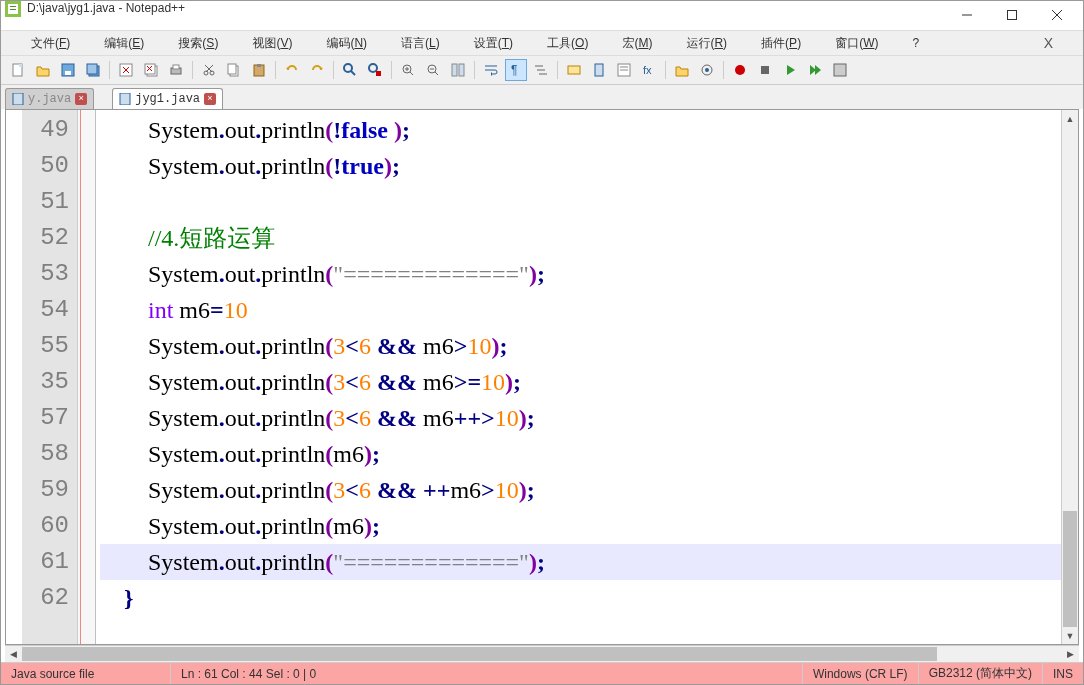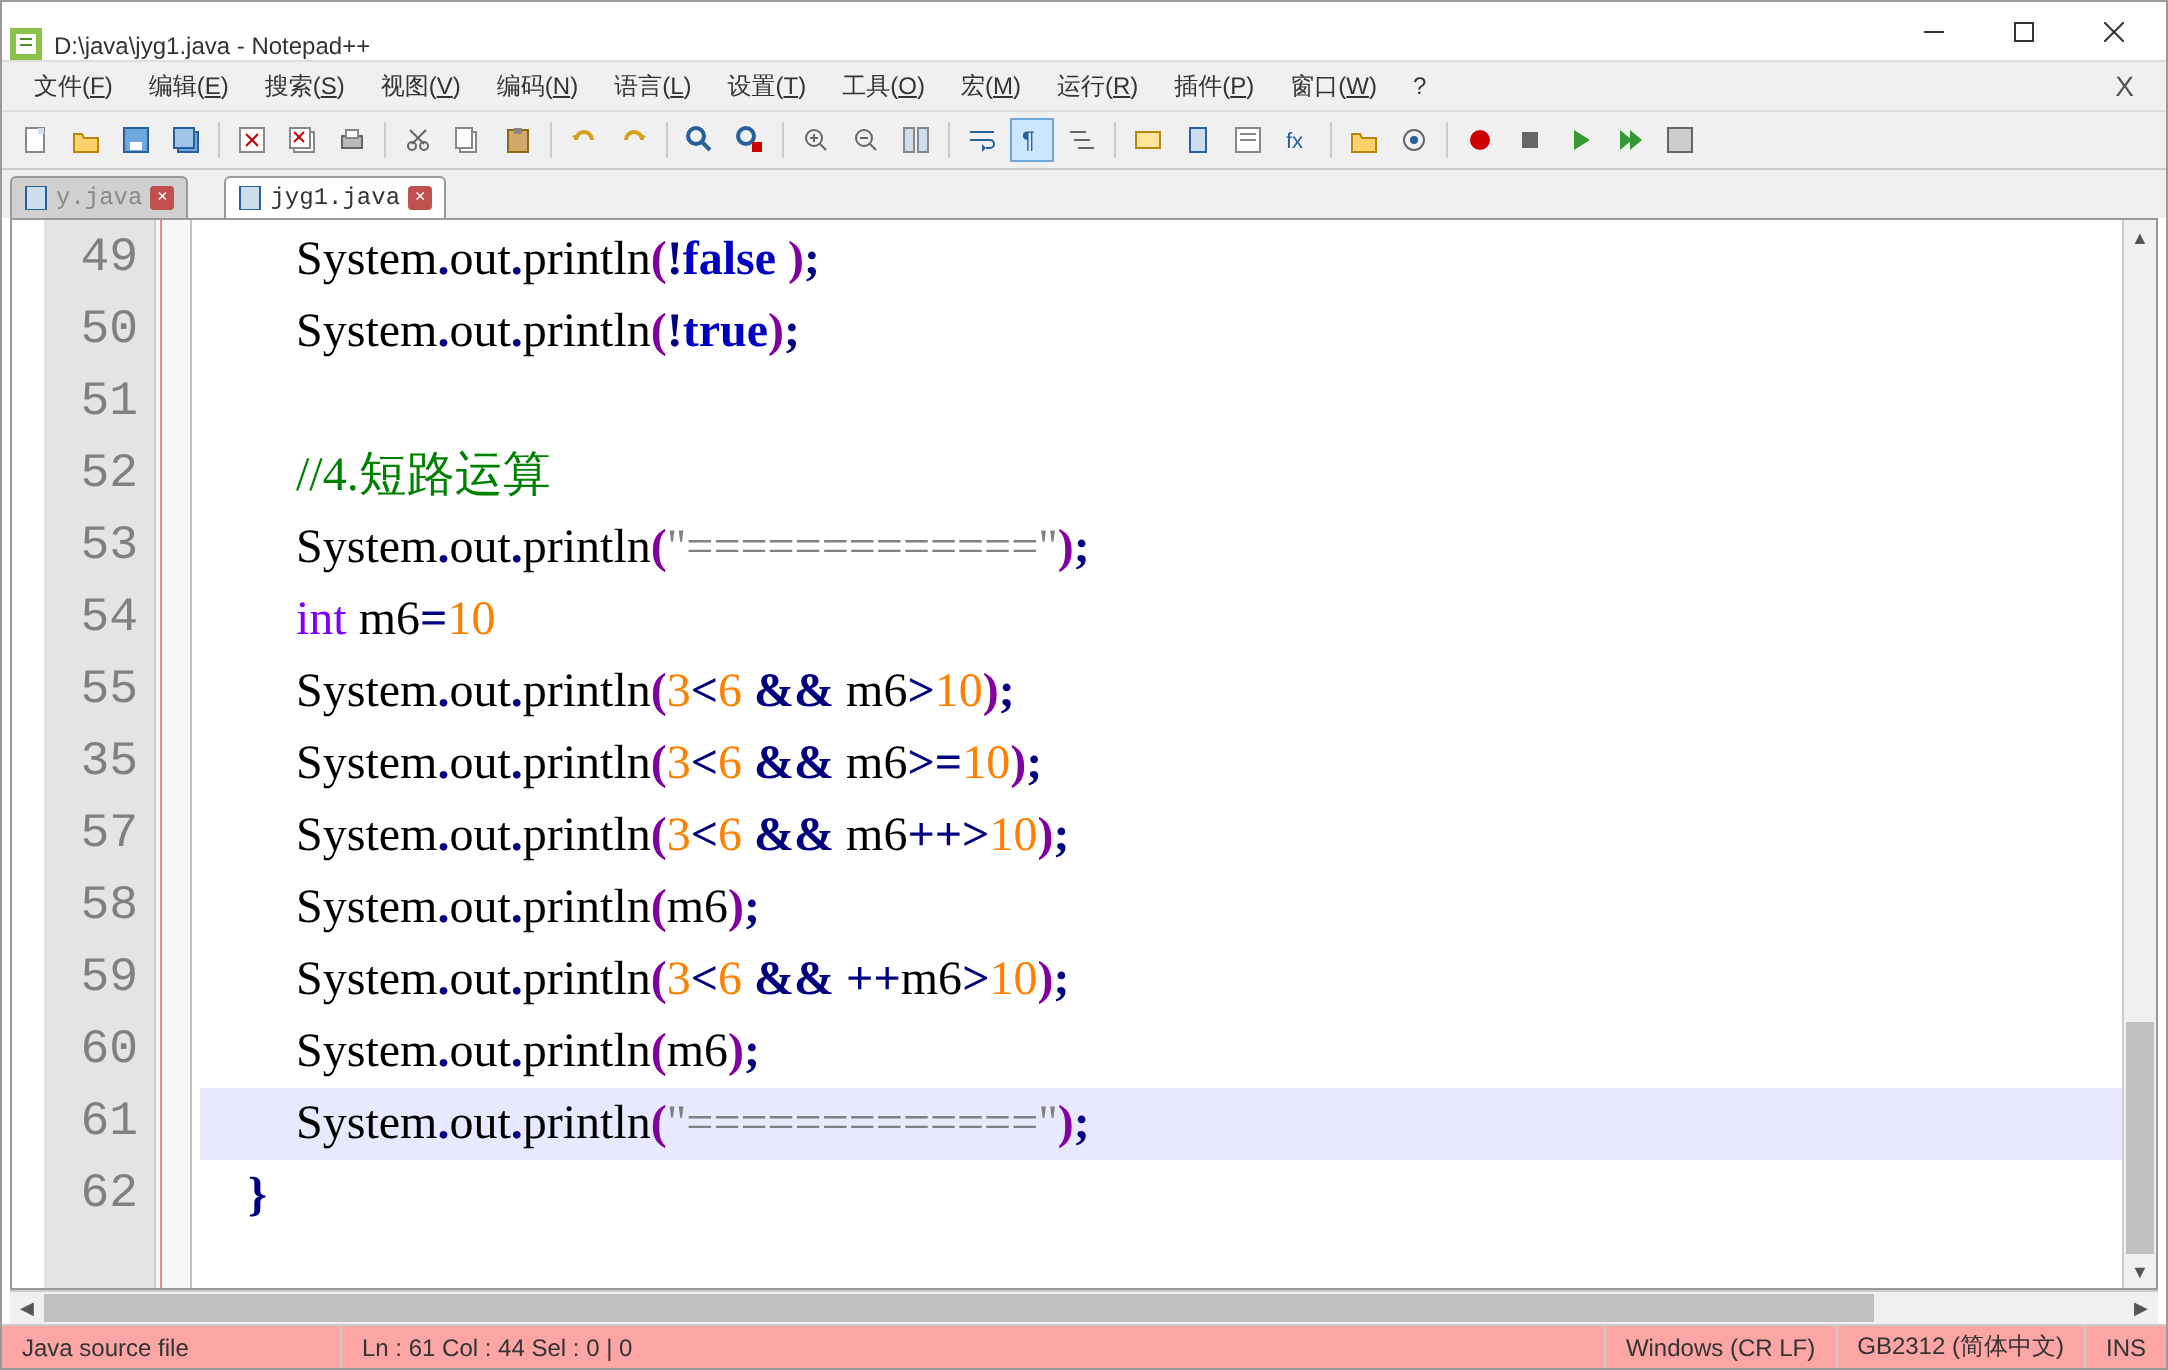--- a/index.html
+++ b/index.html
@@ -1,22 +1,22 @@
 <!DOCTYPE html>
 <html><head>
 <meta charset="utf-8">
 <style>
 * { margin: 0; padding: 0; box-sizing: border-box; }
 body { font-family: "Segoe UI", Tahoma, sans-serif; font-size: 12px; background: #fff; width: 1084px; height: 685px; overflow: hidden; border: 1px solid #999; display: flex; flex-direction: column; }
-.titlebar { height: 30px; display: flex; align-items: flex-end; padding: 0 4px; background: #fff; border-bottom: 1px solid #ddd; }
+.titlebar { height: 30px; display: flex; align-items: flex-start; padding: 0 4px; background: #fff; border-bottom: 1px solid #ddd; }
 .titlebar .icon { width: 16px; height: 16px; margin-right: 6px; }
 .titlebar .title { flex: 1; font-size: 12px; color: #333; }
 .win-controls { display: flex; }
 .win-btn { width: 45px; height: 28px; display: flex; align-items: center; justify-content: center; color: #333; }
-.menubar { height: 24px; display: flex; align-items: center; padding: 0 8px; gap: 2px; background: #f0f0f0; }
+.menubar { height: 24px; display: flex; align-items: center; padding: 0 22px; gap: 18px; background: #f0f0f0; }
 .menu-item { padding: 3px 8px; font-size: 12px; color: #333; }
 .menu-item u { text-decoration: underline; }
 .menu-close { margin-left: auto; padding: 0 8px; font-size: 14px; color: #555; }
 .toolbar { height: 30px; display: flex; align-items: center; padding: 2px 6px; gap: 3px; background: #f0f0f0; border-top: 1px solid #ddd; border-bottom: 1px solid #ccc; }
 .tool-btn { width: 22px; height: 22px; display: flex; align-items: center; justify-content: center; border: 1px solid transparent; }
 .tool-sep { width: 1px; height: 18px; background: #ccc; margin: 0 2px; }
 .tabbar { height: 24px; display: flex; align-items: flex-end; background: #f0f0f0; padding: 0 4px; }
 .tab { display: flex; align-items: center; padding: 3px 6px; border: 1px solid #999; border-bottom: none; margin-right: 18px; gap: 4px; font-size: 12px; font-family: "Courier New", monospace; border-radius: 3px 3px 0 0; }
 .tab.inactive { background: #d0d0d0; color: #888; }
 .tab.active { background: #fff; color: #333; justify-content: center; }

